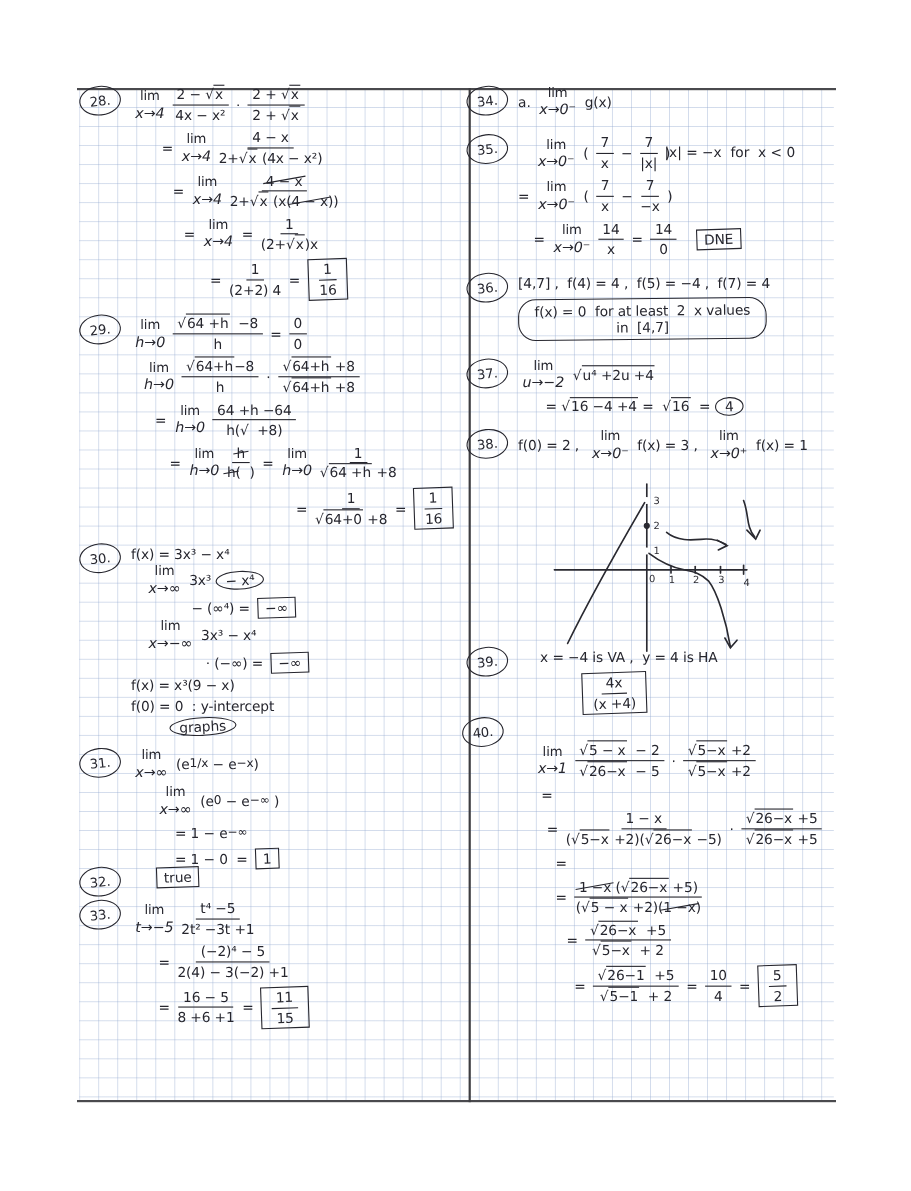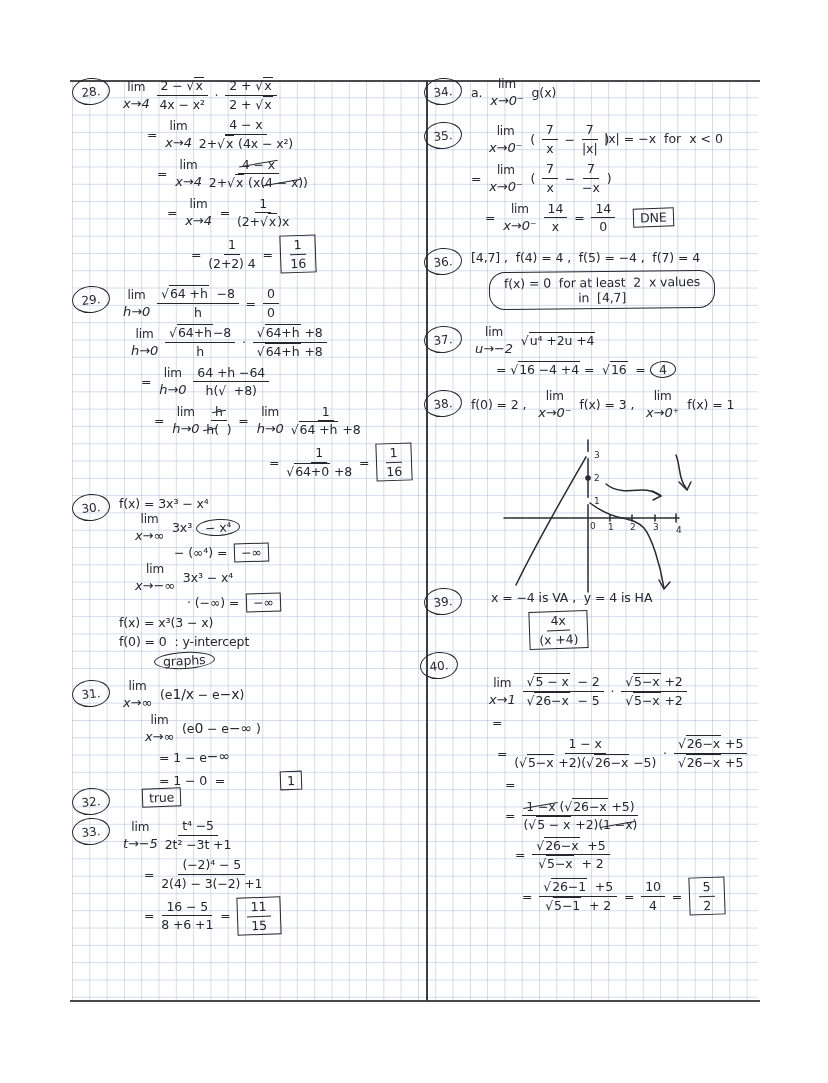--- a/index.html
+++ b/index.html
@@ -17,21 +17,21 @@
   #divider{left:426px;top:80px;width:2px;height:922px;background:#3d3d41;}
 
   .prob{position:absolute;display:flex;align-items:flex-start;font-size:12.5px;letter-spacing:-0.1px;}
   .probnum{flex:none;display:inline-flex;align-items:center;justify-content:center;
     border:1.6px solid currentColor;border-radius:50%;min-width:28px;height:23px;
     padding:1px 4px;margin-right:9px;transform:rotate(-6deg);font-size:12px;}
   .content{display:flex;flex-direction:column;align-items:flex-start;}
   .line{display:flex;align-items:center;margin-bottom:5px;min-height:18px;white-space:pre;}
   .tight .line{margin-bottom:1px;}
   .t{white-space:pre;}
-  sup.sup{font-size:14px;position:relative;top:-1px;}
+  sup.sup{font-size:11px;position:relative;top:-1px;}
   .sq{white-space:pre;}
   .sq .ov{border-top:1.4px solid currentColor;padding:0 1px;}
   .frac{display:inline-flex;flex-direction:column;align-items:center;text-align:center;margin:0 3px;line-height:1.25;}
   .num{border-bottom:1.4px solid currentColor;padding:0 4px 1px;text-align:right;}
   .den{padding-top:1px;}
   .lim{display:inline-flex;flex-direction:column;align-items:center;line-height:1;margin:0 4px;}
   .lim .limword{font-size:12px;}
   .lim .under{font-size:13px;margin-top:4px;font-style:italic;}
   .box{display:inline-block;border:1.6px solid currentColor;padding:1px 6px;transform:rotate(-2deg);margin:0 3px;}
   .circ{display:inline-block;border:1.5px solid currentColor;border-radius:50%;padding:0 8px;transform:rotate(-3deg);}
@@ -109,32 +109,32 @@
       </div>
     </div>
     <div class="prob tight" style="left: 72px; top: 494px;">
       <span class="probnum">30.</span>
       <div class="content">
         <div class="line"><span class="t">f(x) = 3x³ − x⁴</span></div>
         <div class="line" style="margin-left: 12px;"><span class="lim"><span class="limword">lim</span><span class="under">x→∞</span></span><span class="t"> 3x³ </span><span class="circ"><span class="t">− x⁴</span></span></div>
         <div class="line" style="margin-left: 55px;"><span class="t">− (∞⁴) = </span><span class="box"><span class="t">−∞</span></span></div>
         <div class="line" style="margin-left: 12px;"><span class="lim"><span class="limword">lim</span><span class="under">x→−∞</span></span><span class="t"> 3x³ − x⁴</span></div>
         <div class="line" style="margin-left: 68px;"><span class="t">· (−∞) = </span><span class="box"><span class="t">−∞</span></span></div>
-        <div class="line"><span class="t">f(x) = x³(3 − x)</span></div>
+        <div class="line"><span class="t">f(x) = x³(9 − x)</span></div>
         <div class="line"><span class="t">f(0) = 0  : y-intercept</span></div>
         <div class="line" style="margin-left: 35px;"><span class="circ"><span class="t">graphs</span></span></div>
       </div>
     </div>
     <div class="prob" style="left: 72px; top: 680px;">
       <span class="probnum">31.</span>
       <div class="content">
         <div class="line"><span class="lim"><span class="limword">lim</span><span class="under">x→∞</span></span><span class="t"> (e</span><sup class="sup">1/x</sup><span class="t"> − e</span><sup class="sup">−x</sup><span class="t">)</span></div>
         <div class="line" style="margin-left: 22px;"><span class="lim"><span class="limword">lim</span><span class="under">x→∞</span></span><span class="t"> (e</span><sup class="sup">0</sup><span class="t"> − e</span><sup class="sup">−∞</sup><span class="t"> )</span></div>
         <div class="line" style="margin-left: 40px;"><span class="t">= 1 − e</span><sup class="sup">−∞</sup></div>
-        <div class="line" style="margin-left: 40px; gap: 48px;"><span class="t">= 1 − 0  = </span><span class="box"><span class="t">1</span></span></div>
+        <div class="line" style="margin-left: 40px;"><span class="t">= 1 − 0  = </span><span class="box"><span class="t">1</span></span></div>
       </div>
     </div>
     <div class="prob" style="left: 72px; top: 788px;">
       <span class="probnum">32.</span>
       <div class="content">
         <div class="line" style="margin-left: 20px;"><span class="box"><span class="t">true</span></span></div>
       </div>
     </div>
     <div class="prob" style="left: 72px; top: 818px;">
       <span class="probnum">33.</span>
@@ -155,21 +155,21 @@
       <div class="content">
         <div class="line" style="margin-left: 14px;"><span class="lim"><span class="limword">lim</span><span class="under">x→0⁻</span></span><span class="t"> ( </span><span class="frac"><span class="num"><span class="t">7</span></span><span class="den"><span class="t">x</span></span></span><span class="t"> − </span><span class="frac"><span class="num"><span class="t">7</span></span><span class="den"><span class="t">|x|</span></span></span><span class="t"> )</span></div>
         <div class="line"><span class="t">= </span><span class="lim"><span class="limword">lim</span><span class="under">x→0⁻</span></span><span class="t"> ( </span><span class="frac"><span class="num"><span class="t">7</span></span><span class="den"><span class="t">x</span></span></span><span class="t"> − </span><span class="frac"><span class="num"><span class="t">7</span></span><span class="den"><span class="t">−x</span></span></span><span class="t"> )</span></div>
         <div class="line" style="margin-left: 14px;"><span class="t">= </span><span class="lim"><span class="limword">lim</span><span class="under">x→0⁻</span></span><span class="frac"><span class="num"><span class="t">14</span></span><span class="den"><span class="t">x</span></span></span><span class="t"> = </span><span class="frac"><span class="num"><span class="t">14</span></span><span class="den"><span class="t">0</span></span></span><span class="t">   </span><span class="box"><span class="t">DNE</span></span></div>
       </div>
     </div>
     <div class="prob" style="left: 424px; top: 248px;">
       <span class="probnum">36.</span>
       <div class="content">
         <div class="line"><span class="t">[4,7] ,  f(4) = 4 ,  f(5) = −4 ,  f(7) = 4</span></div>
-        <div class="line" style="margin-left: 18px;"><span class="circ2"><div>f(x) = 0  for at least  2  x values</div><div>in  [4,7]</div></span></div>
+        <div class="line" style=""><span class="circ2"><div>f(x) = 0  for at least  2  x values</div><div>in  [4,7]</div></span></div>
       </div>
     </div>
     <div class="prob" style="left: 424px; top: 326px;">
       <span class="probnum">37.</span>
       <div class="content">
         <div class="line"><span class="lim"><span class="limword">lim</span><span class="under">u→−2</span></span><span class="t"> </span><span class="sq">√<span class="ov">u⁴ +2u +4</span></span></div>
         <div class="line" style="margin-left: 25px;"><span class="t">= </span><span class="sq">√<span class="ov">16 −4 +4</span></span><span class="t"> =  </span><span class="sq">√<span class="ov">16</span></span><span class="t">  = </span><span class="circ"><span class="t">4</span></span></div>
       </div>
     </div>
     <div class="prob" style="left: 424px; top: 390px;">

